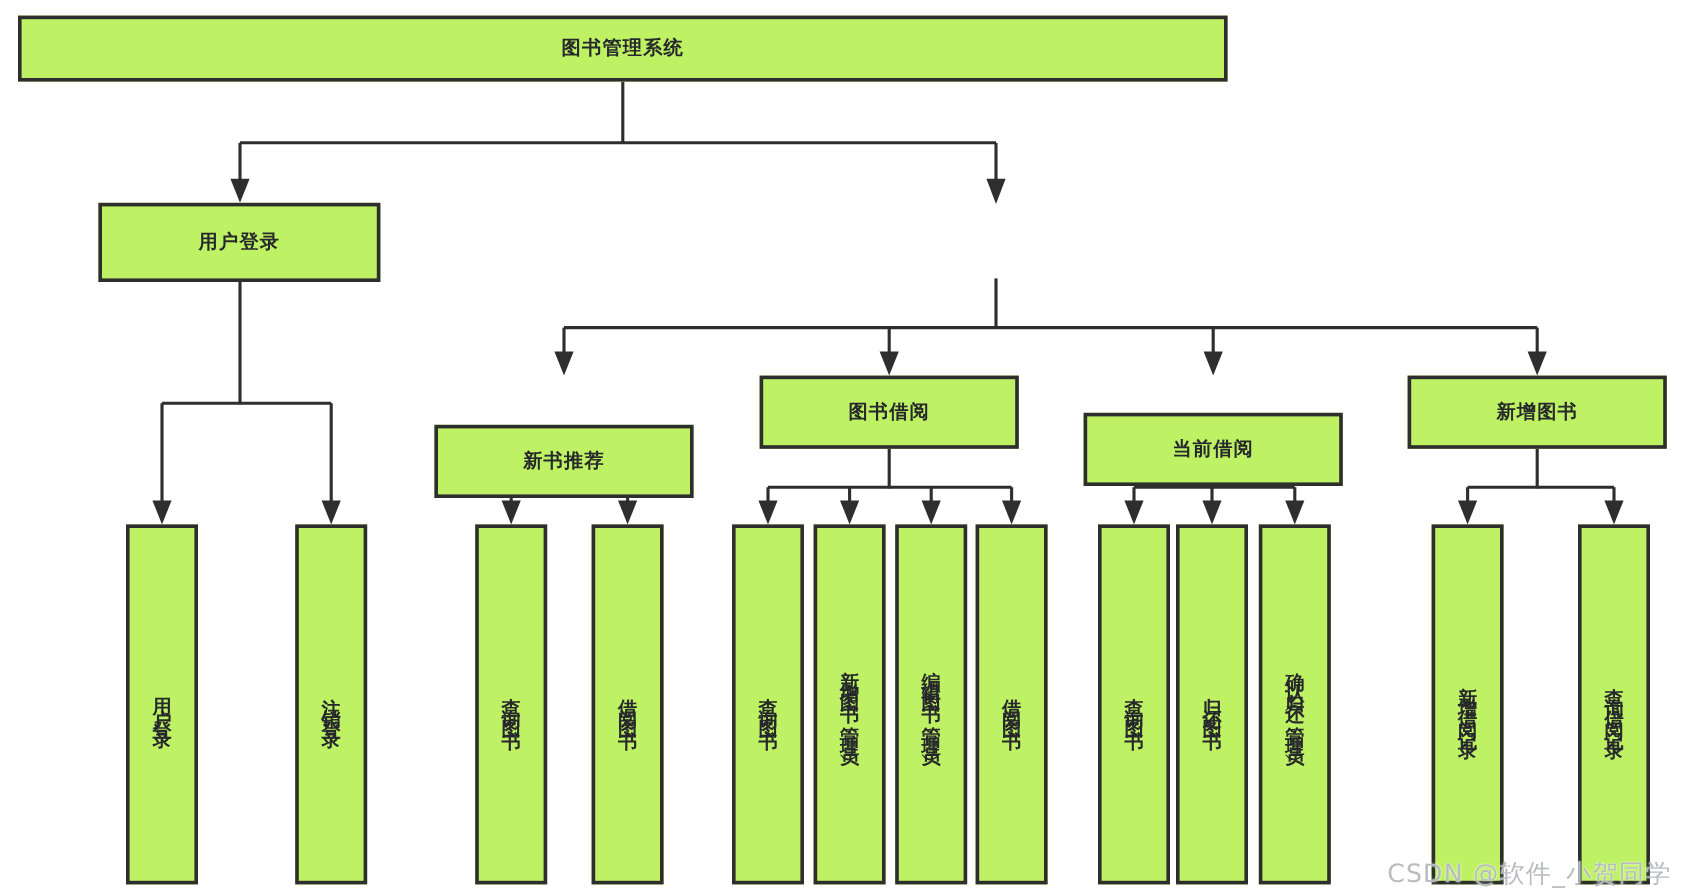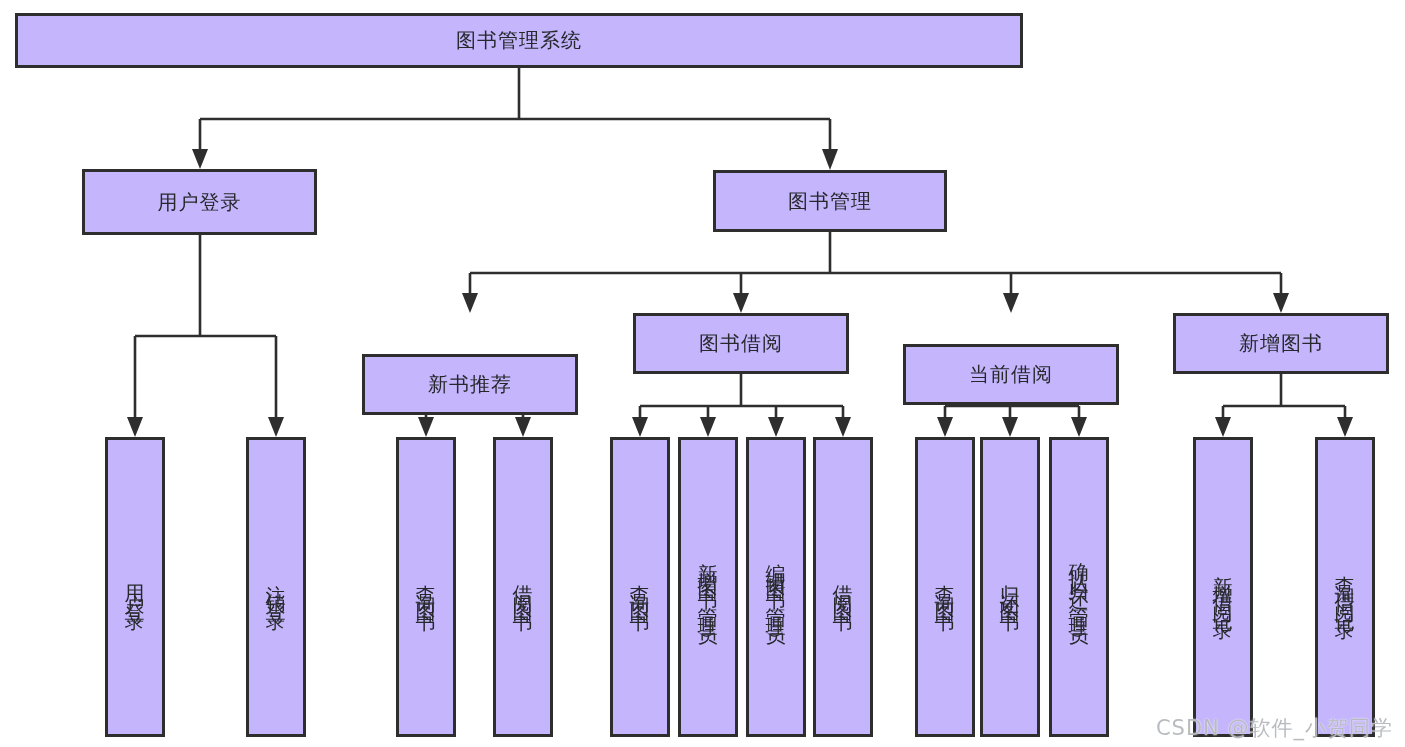--- a/index.html
+++ b/index.html
@@ -12,28 +12,29 @@
     position: relative;
     width: 1405px;
     height: 747px;
     background: #ffffff;
     overflow: hidden;
   }
   .node {
     position: absolute;
     box-sizing: border-box;
     border: 3px solid #2e2e2e;
-    background: #c4b5fd;
+    background: #bef264;
     display: flex;
     align-items: center;
     justify-content: center;
     color: #26282b;
-    font-size: 20px;
+    font-size: 16px;
     letter-spacing: 1px;
     z-index: 2;
+    font-weight: bold;
   }
   .node.vertical {
     writing-mode: vertical-rl;
     text-orientation: upright;
     letter-spacing: 9px;
     text-align: center;
     line-height: 1;
     padding: 6px 0;
   }
   #connector-layer {
@@ -127,21 +128,20 @@
     <line x1="1223" y1="406" x2="1345" y2="406"></line>
     <line x1="1223" y1="406" x2="1223" y2="420"></line>
     <polygon points="1215,417 1231,417 1223,437"></polygon>
     <line x1="1345" y1="406" x2="1345" y2="420"></line>
     <polygon points="1337,417 1353,417 1345,437"></polygon>
   </svg>
 
   <div class="node" style="left:15px; top:13px; width:1008px; height:55px;">图书管理系统</div>
 
   <div class="node" style="left:82px; top:169px; width:235px; height:66px;">用户登录</div>
-  <div class="node" style="left:713px; top:170px; width:234px; height:62px;">图书管理</div>
 
   <div class="node" style="left:362px; top:313px; width:216px; height:61px;margin-top:41px;">新书推荐</div>
   <div class="node" style="left:633px; top:313px; width:216px; height:61px;">图书借阅</div>
   <div class="node" style="left:903px; top:313px; width:216px; height:61px;margin-top:31px;">当前借阅</div>
   <div class="node" style="left:1173px; top:313px; width:216px; height:61px;">新增图书</div>
 
   <div class="node vertical" style="left:105px; top:437px; width:60px; height:300px;">用户登录</div>
   <div class="node vertical" style="left:246px; top:437px; width:60px; height:300px;">注销登录</div>
 
   <div class="node vertical" style="left:396px; top:437px; width:60px; height:300px;">查询图书</div>

